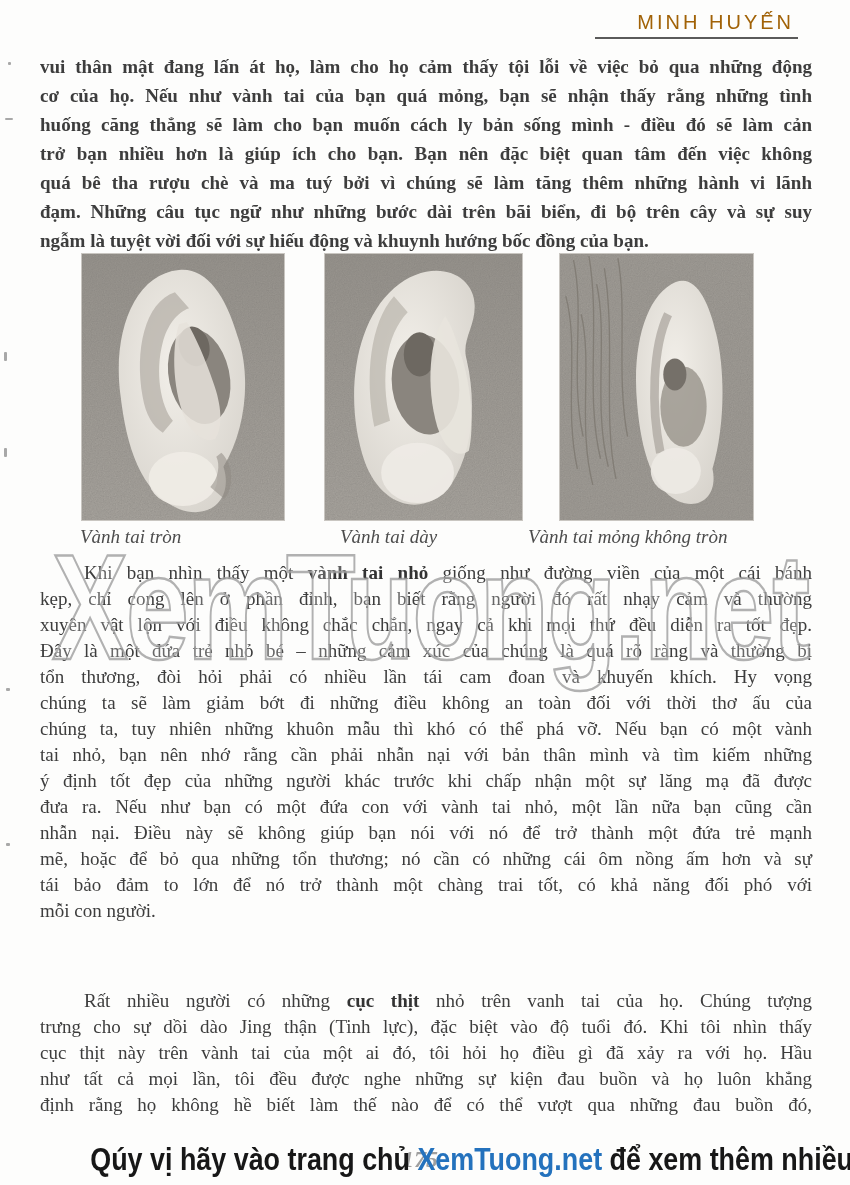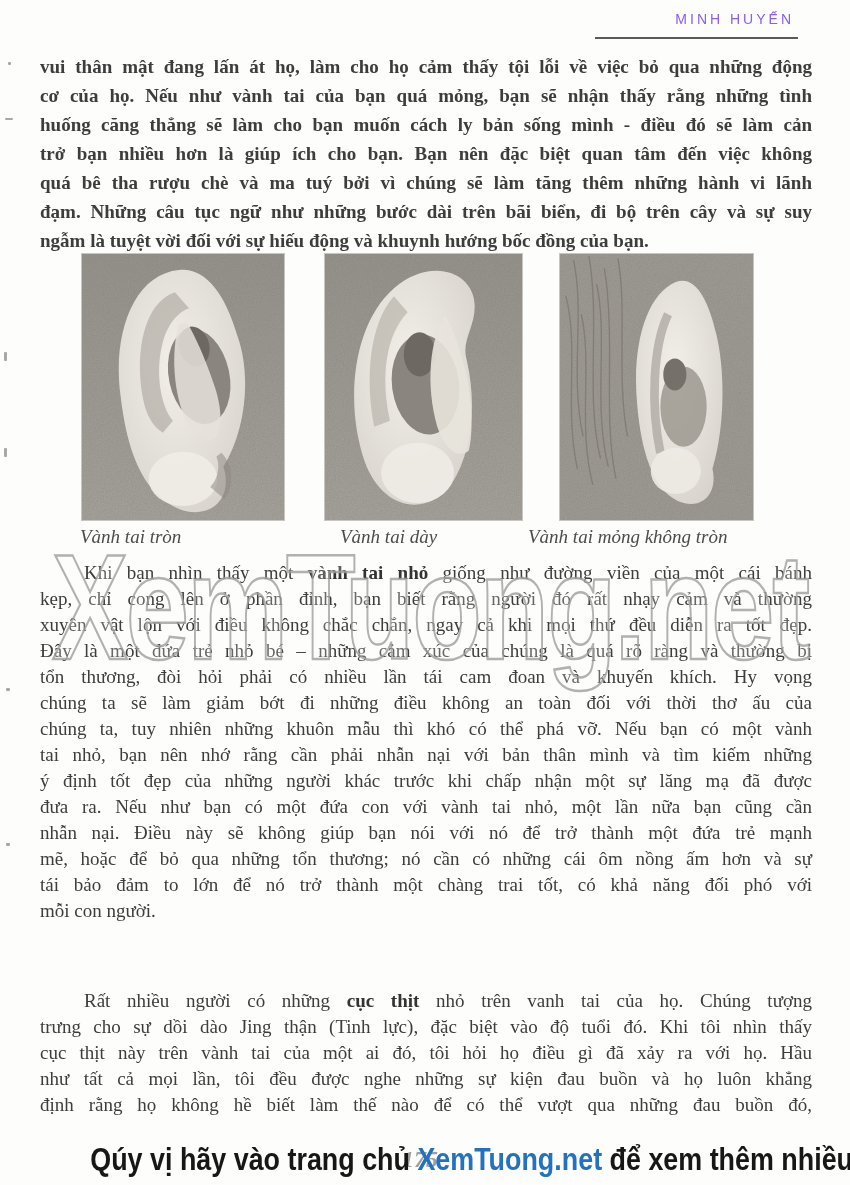--- a/index.html
+++ b/index.html
@@ -3,21 +3,21 @@
 <meta charset="utf-8">
 <style>
   html,body{margin:0;padding:0;}
   body{width:850px;height:1185px;background:#ffffff;overflow:hidden;}
   .page{position:relative;width:850px;height:1185px;background:#fdfdfc;
         font-family:"Liberation Serif","DejaVu Serif",serif;color:#3d3d3d;}
 
   
   .author{position:absolute;top:11px;right:56px;
           font-family:"Liberation Sans","DejaVu Sans",sans-serif;
-          font-size:14px;letter-spacing:3px;color:#8b5cf6;font-weight:400;}
+          font-size:20px;letter-spacing:3px;color:#a16207;font-weight:400;}
   .author-rule{position:absolute;top:37px;left:595px;width:203px;height:2px;background:#5a5a5a;}
 
   
   .para{position:absolute;left:40px;width:772px;font-size:19px;}
   .pline{text-align:justify;text-align-last:justify;height:26px;line-height:26px;overflow:visible;}
   #para1 .pline{height:29px;line-height:29px;font-weight:bold;}
   .pline.lastline{text-align-last:left;}
   .pline.indent{text-indent:44px;}
   #para1{top:52px;}
   #para2{top:560px;}

